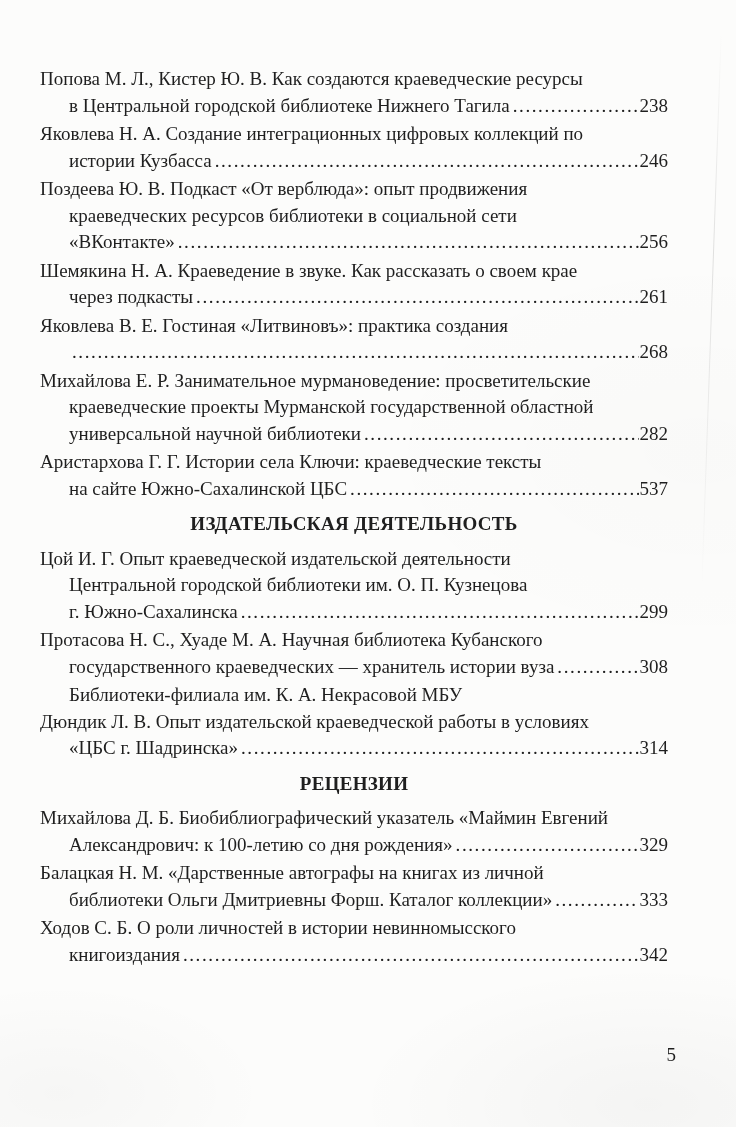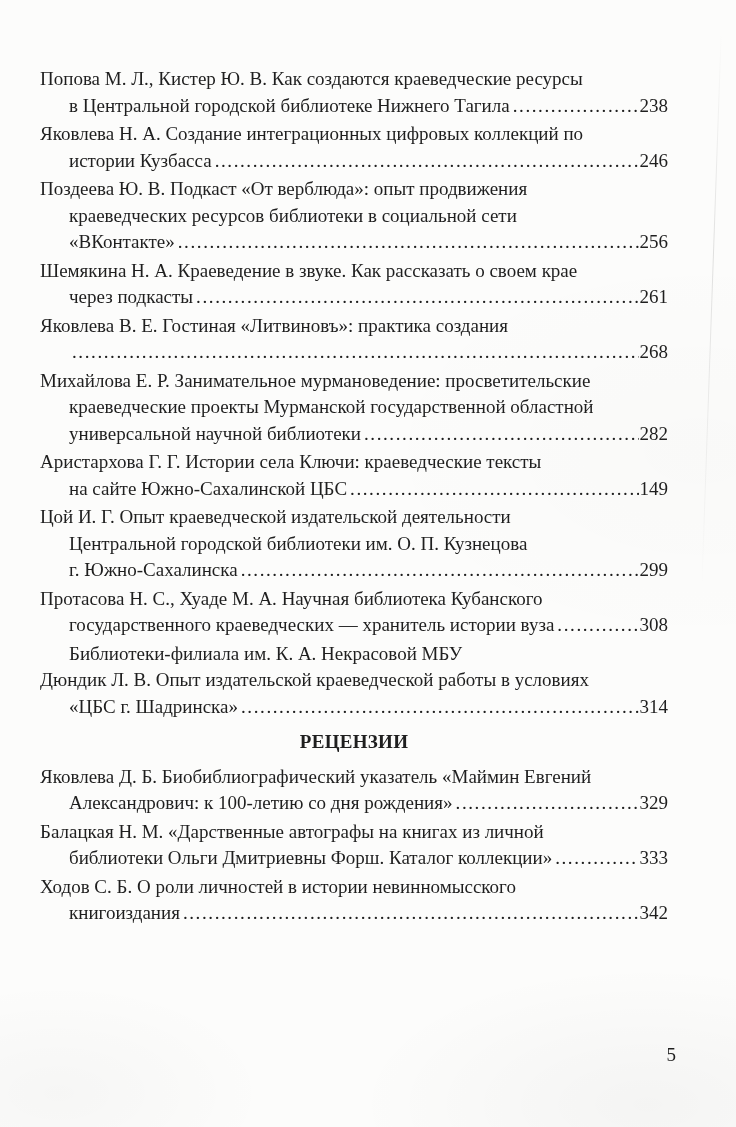--- a/index.html
+++ b/index.html
@@ -100,23 +100,24 @@
           <span class="txt">универсальной научной библиотеки</span>
           <span class="dots"></span>
           <span class="pagenum">282</span>
         </div>
       </div>
       <div class="entry">
         <div class="line"><span class="txt"><span class="author">Аристархова Г. Г.</span> Истории села Ключи: краеведческие тексты</span></div>
         <div class="line cont last">
           <span class="txt">на сайте Южно-Сахалинской ЦБС</span>
           <span class="dots"></span>
-          <span class="pagenum">149</span>
+          <span class="pagenum">537</span>
         </div>
       </div>
+      <div class="section-heading">ИЗДАТЕЛЬСКАЯ ДЕЯТЕЛЬНОСТЬ</div>
       <div class="entry">
         <div class="line"><span class="txt"><span class="author">Цой И. Г.</span> Опыт краеведческой издательской деятельности</span></div>
         <div class="line cont"><span class="txt">Центральной городской библиотеки им.  О. П. Кузнецова</span></div>
         <div class="line cont last">
           <span class="txt">г. Южно-Сахалинска</span>
           <span class="dots"></span>
           <span class="pagenum">299</span>
         </div>
       </div>
       <div class="entry">
@@ -131,21 +132,21 @@
         <div class="line cont"><span class="txt">Библиотеки-филиала им. К. А. Некрасовой МБУ</span></div>
         <div class="line"><span class="txt"><span class="author">Дюндик Л. В.</span> Опыт издательской краеведческой работы в условиях</span></div>
         <div class="line cont last">
           <span class="txt">«ЦБС г. Шадринска»</span>
           <span class="dots"></span>
           <span class="pagenum">314</span>
         </div>
       </div>
       <div class="section-heading">РЕЦЕНЗИИ</div>
       <div class="entry">
-        <div class="line"><span class="txt"><span class="author">Яковлева Д. Б.</span> Биобиблиографический указатель «Маймин Евгений</span></div>
+        <div class="line"><span class="txt"><span class="author">Михайлова Д. Б.</span> Биобиблиографический указатель «Маймин Евгений</span></div>
         <div class="line cont last">
           <span class="txt">Александрович: к 100-летию со дня рождения»</span>
           <span class="dots"></span>
           <span class="pagenum">329</span>
         </div>
       </div>
       <div class="entry">
         <div class="line"><span class="txt"><span class="author">Балацкая Н. М.</span> «Дарственные автографы на книгах из личной</span></div>
         <div class="line cont last">
           <span class="txt">библиотеки Ольги Дмитриевны Форш. Каталог коллекции»</span>

